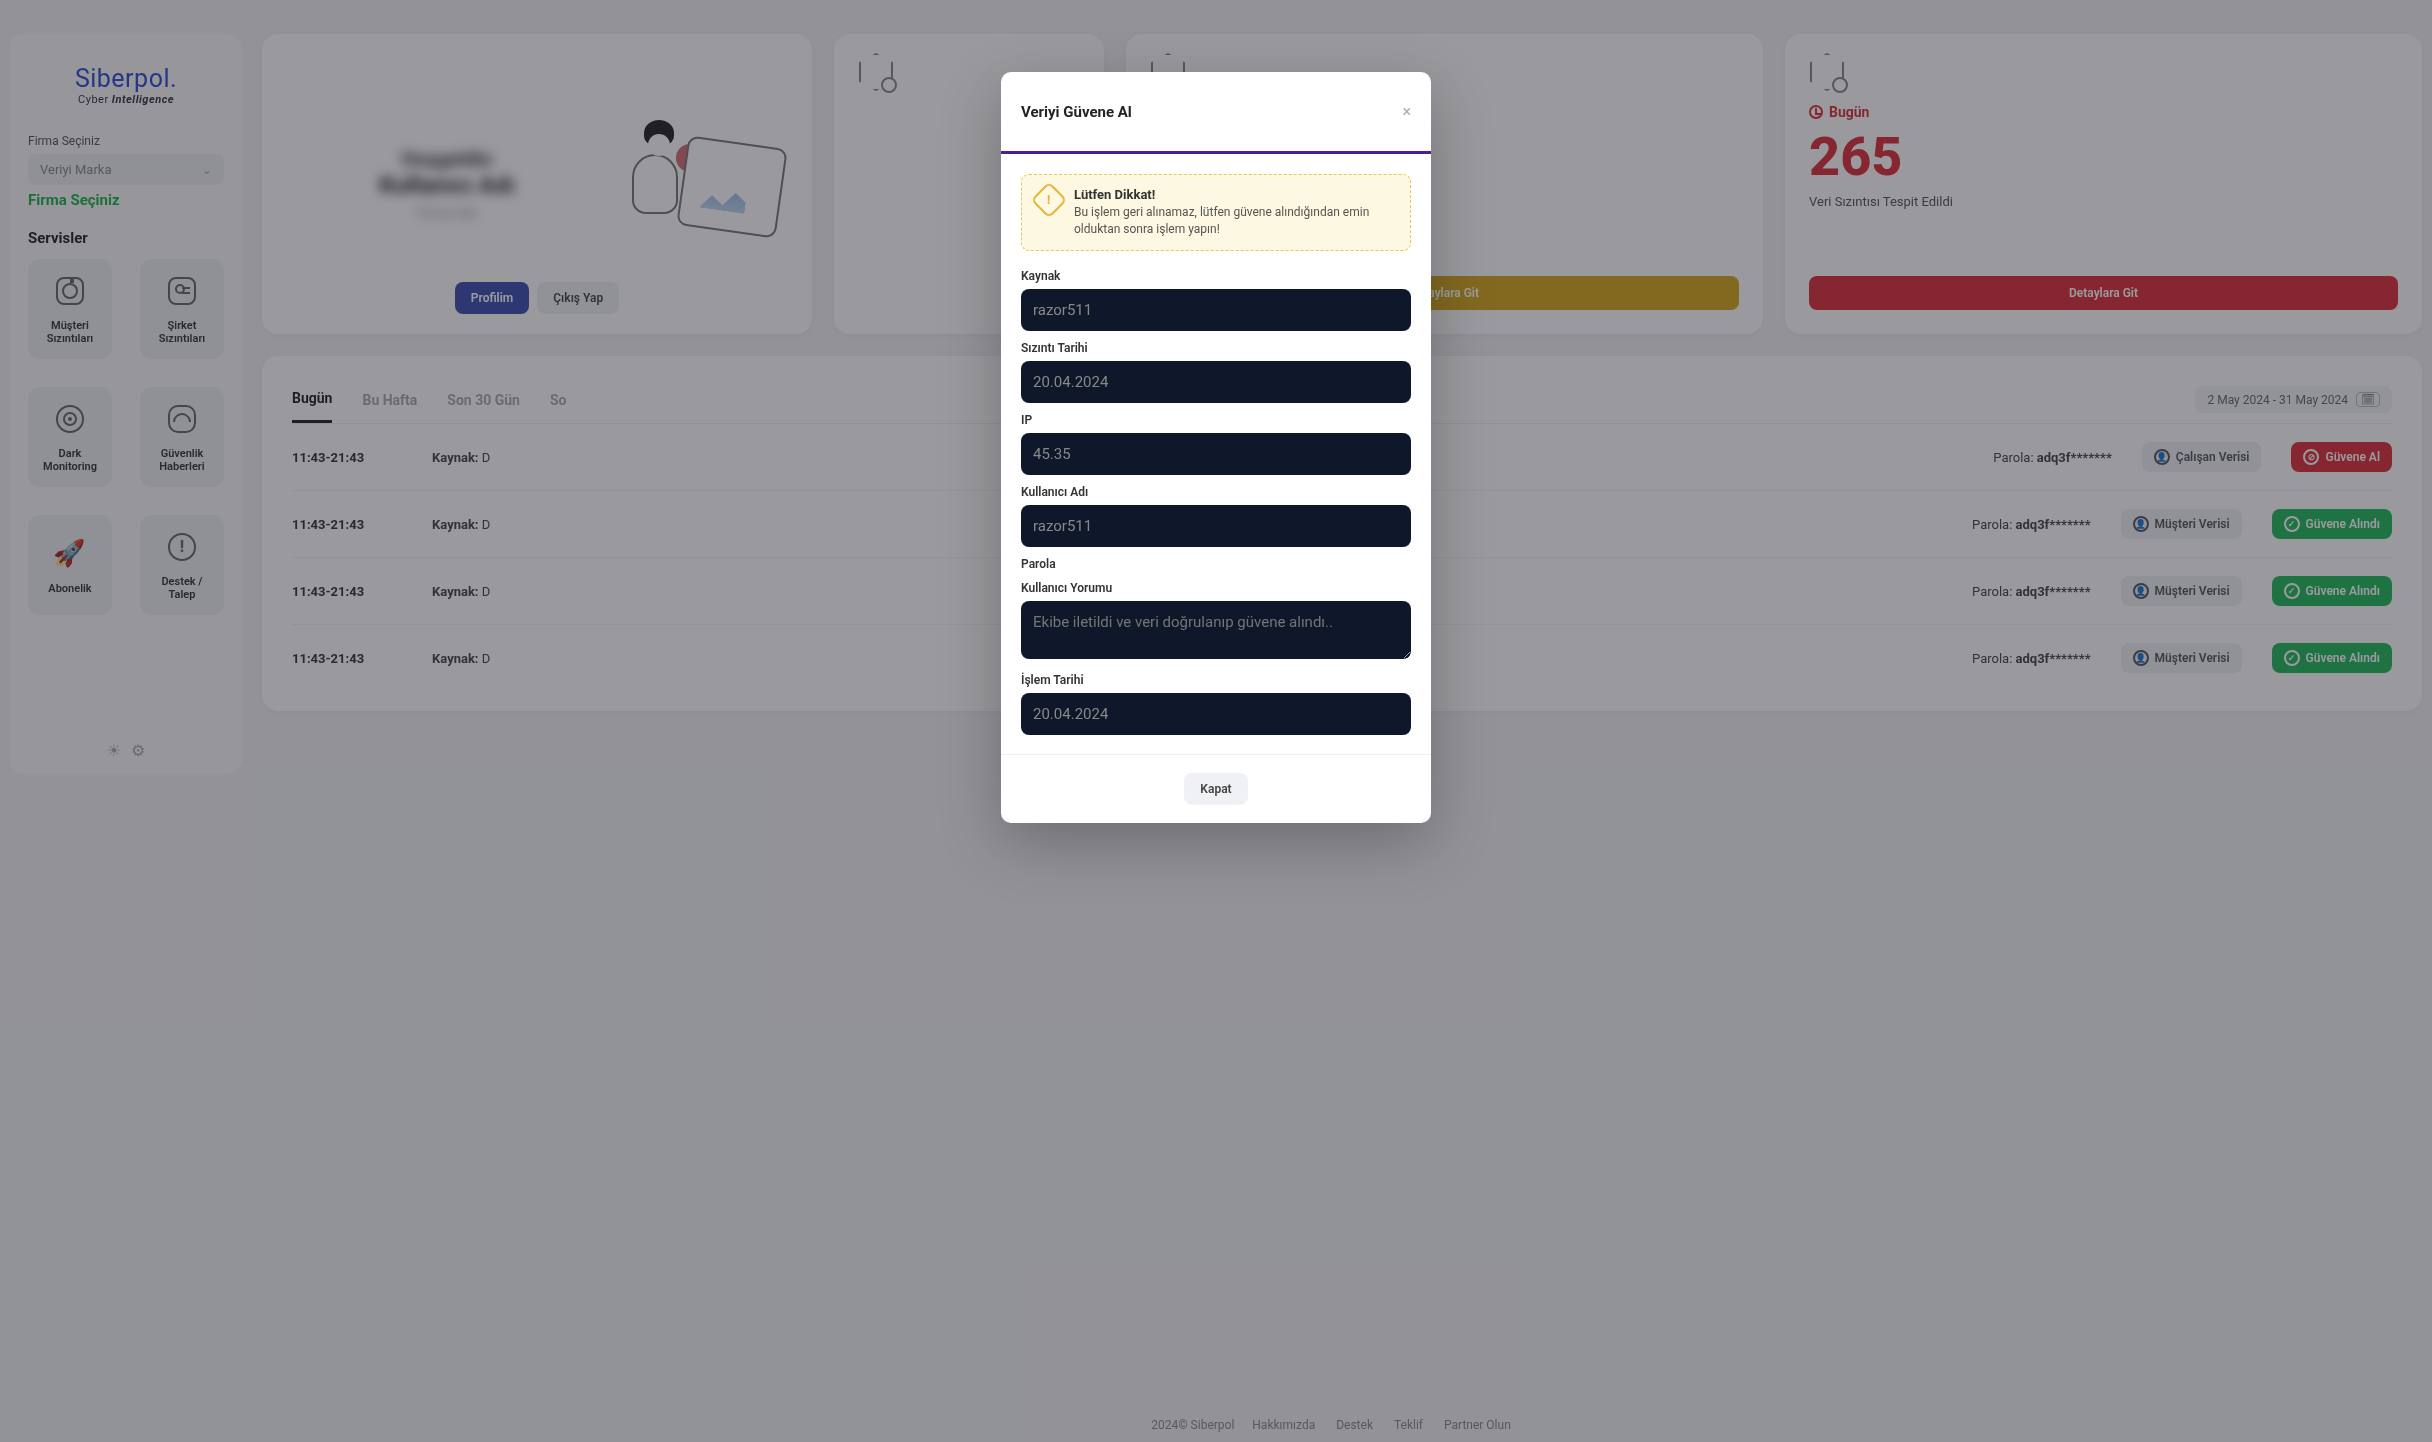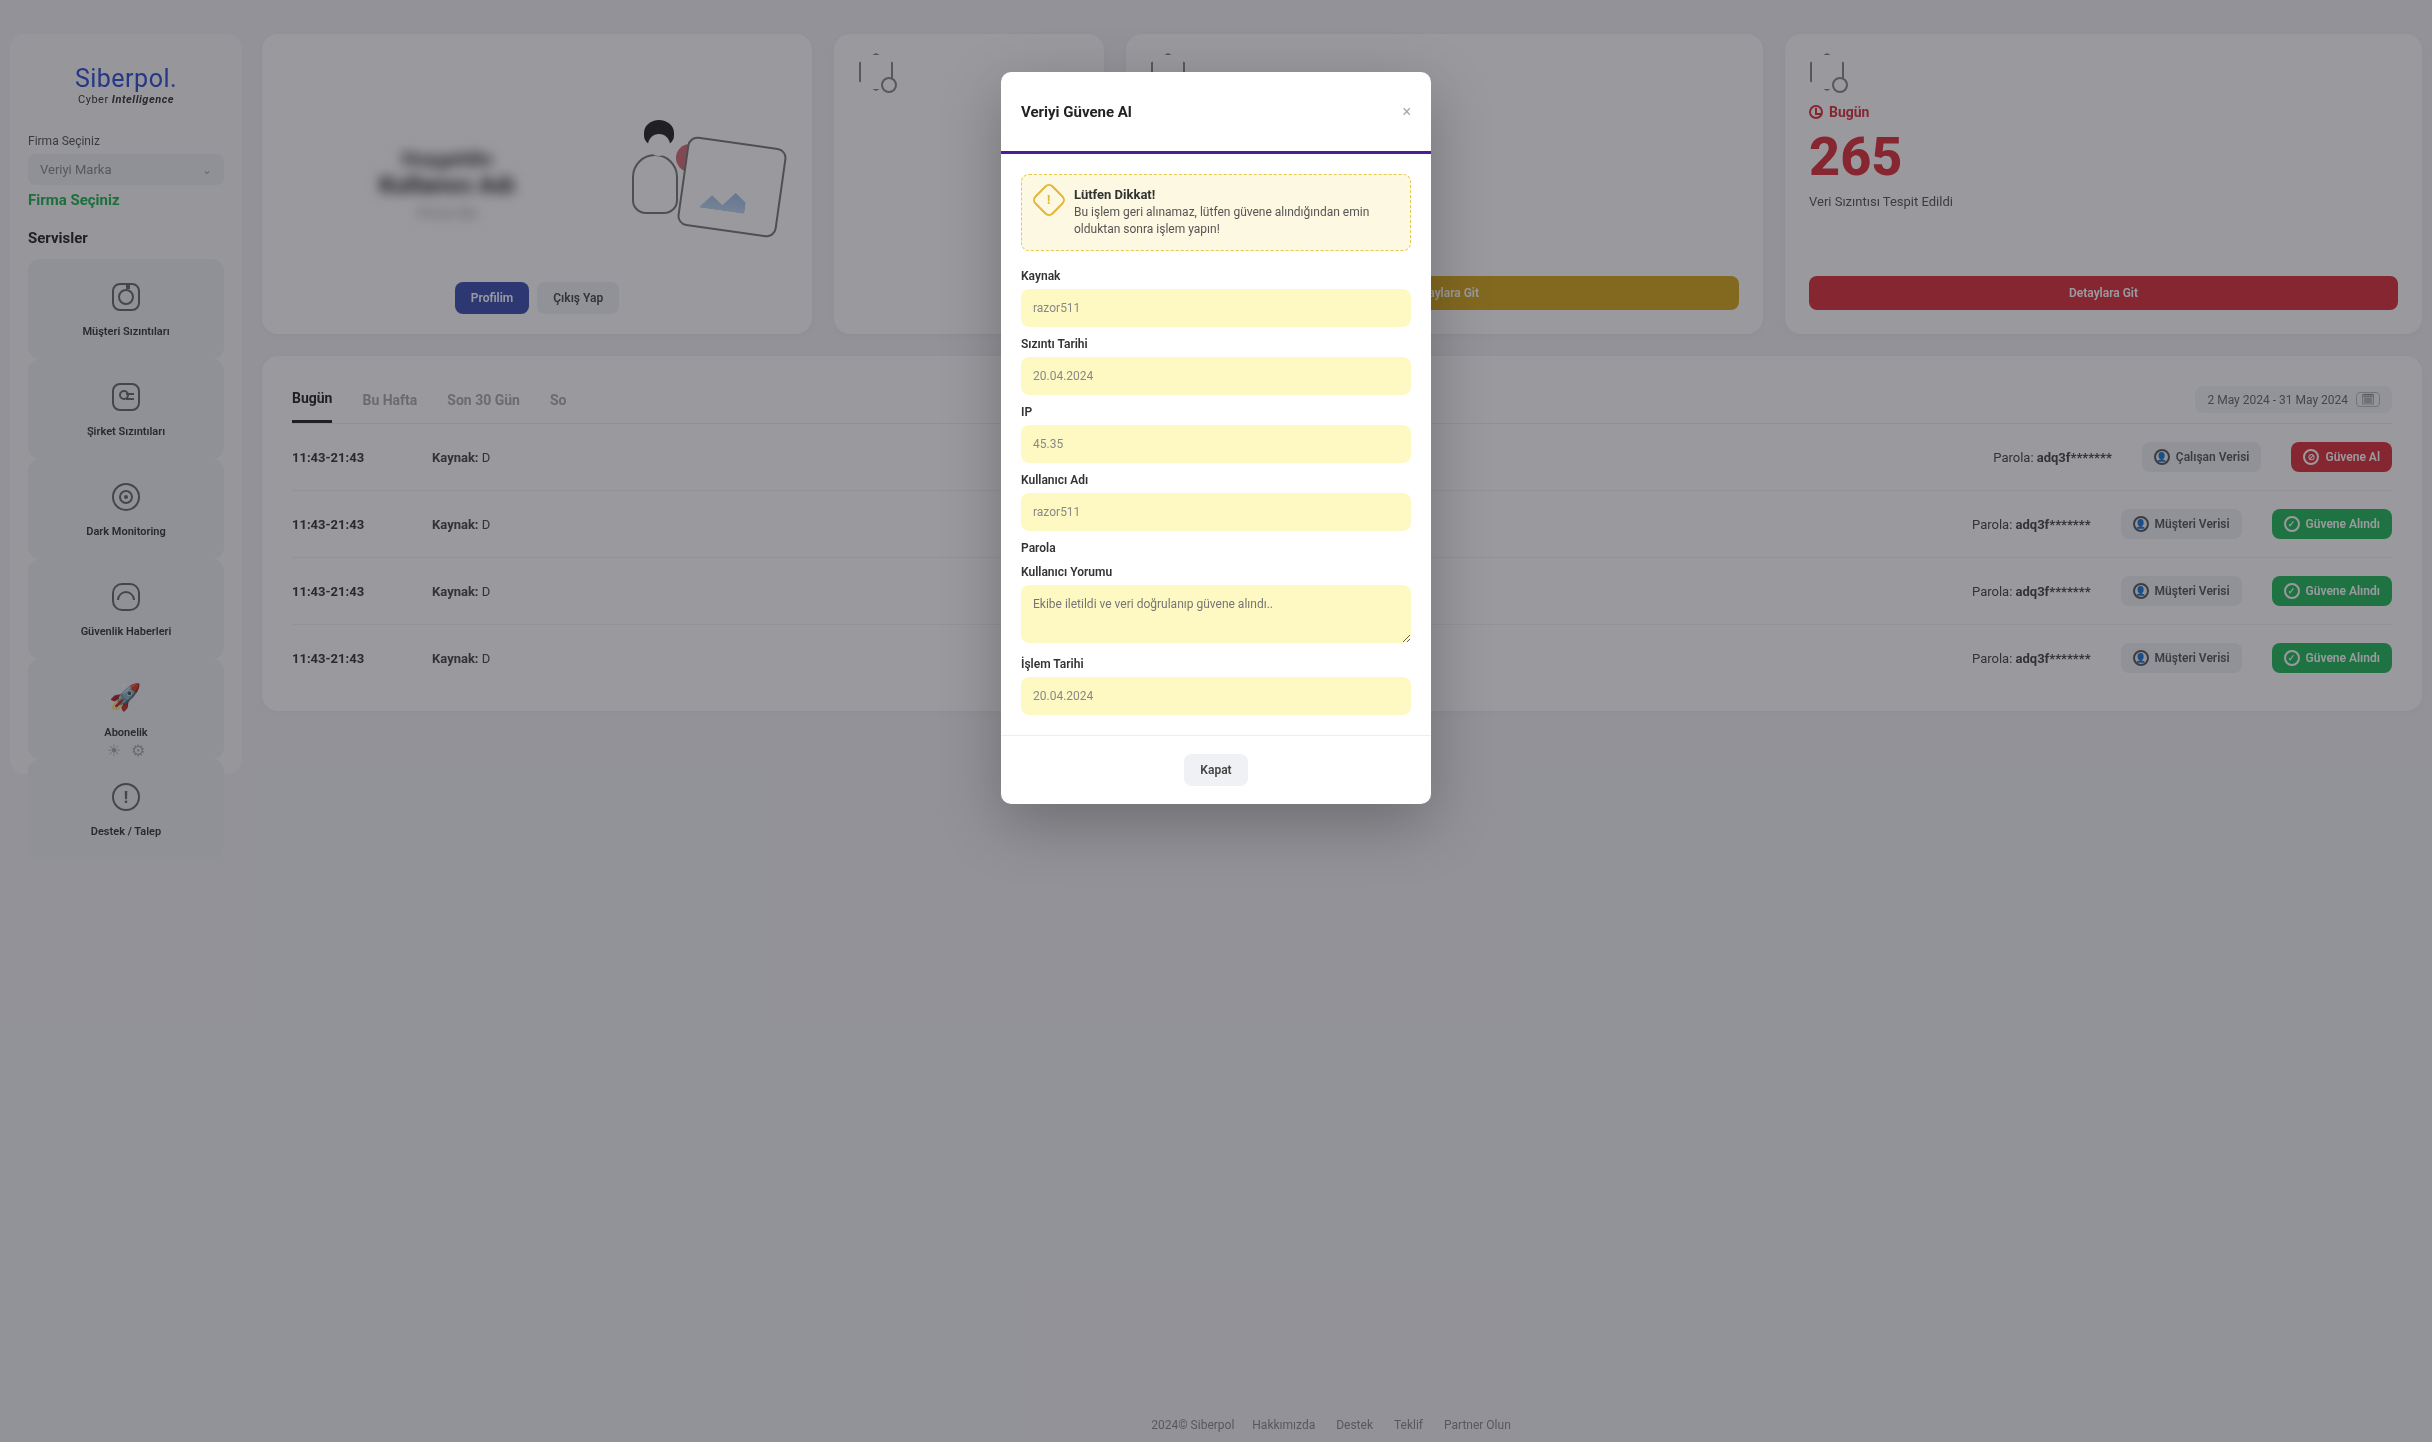--- a/index.html
+++ b/index.html
@@ -15,21 +15,21 @@
 .logo-sub { font-size: 11px; color:#333; letter-spacing: .5px; }
 .logo-sub b { font-weight:700;font-style:italic; }
 
 .firm-label { font-size: 12px; color:#555; margin-bottom:6px; }
 .firm-select { display:flex; align-items:center; justify-content:space-between; background:#eceef2; border-radius:8px; padding: 8px 12px; font-size:13px; color:#888; margin-bottom:6px; cursor:pointer;}
 .firm-select .chev { color:#aaa; font-size:12px; }
 .firm-warn { color:#19b24b; font-size:15px; font-weight:700; margin-bottom:20px; }
 
 .services-title { font-size:15px; font-weight:700; color:#222; margin-bottom:12px; }
 
-.services-grid { display:grid; grid-template-columns: 1fr; gap:0; }
+.services-grid { display:grid; grid-template-columns: 1fr 1fr; gap:28px; }
 .service-tile { background:#eceef2; border-radius:12px; padding:18px 8px 14px; text-align:center; cursor:pointer; display:flex; flex-direction:column; align-items:center; justify-content:center; gap:14px; height:100px; }
 .service-tile .lbl { font-size:11px; color:#333; font-weight:600; line-height:1.2; }
 
 .sidebar-bottom { position:absolute; bottom:14px; left:0; right:0; text-align:center; color:#aaa; font-size:16px; display:flex; justify-content:center; gap:10px;}
 
 
 .main { flex:1; display:flex; flex-direction:column; gap:22px; }
 .stat-row { display:flex; gap:22px; }
 .card { background:#fff; border-radius:16px; padding:24px; box-shadow: 0 2px 6px rgba(0,0,0,.03); }
 
@@ -89,21 +89,21 @@
 .modal-title { font-size:15px; font-weight:700; color:#222; }
 .modal-close { color:#aaa; cursor:pointer; font-size:16px; background:none; border:none; }
 .modal-body { padding: 20px; max-height: 600px; overflow:auto; }
 .alert { border:1px dashed #e6c94f; background:#fdf8e2; border-radius:8px; padding:12px 14px; display:flex; gap:12px; margin-bottom:18px; }
 .alert-ico { width:26px; height:26px; border:2px solid #e2b63a; color:#e2b63a; border-radius:6px; display:flex; align-items:center; justify-content:center; font-weight:800; flex-shrink:0; transform: rotate(45deg);}
 .alert-ico span { transform: rotate(-45deg); font-size: 12px;}
 .alert-txt .at { font-size:13px; font-weight:700; color:#333; margin-bottom:2px; }
 .alert-txt .ad { font-size:12px; color:#555; line-height:1.4; }
 
 .flabel { font-size:12px; font-weight:600; color:#333; margin:10px 0 6px; }
-.finput { width:100%; background:#fef9c3; border:none; border-radius:8px; padding:12px 12px; font-size:12px; color:#888; }
+.finput { width:100%; background:#0f172a; border:none; border-radius:8px; padding:12px 12px; font-size:15px; color:#888; }
 textarea.finput { resize:both; height:58px; font-family:inherit; }
 
 .modal-foot { border-top:1px solid #eee; padding:18px; text-align:center; }
 .modal-foot .btn { background:#f0f1f4; color:#444; }
 
 
 .illus { position:relative; width:160px; height:140px; }
 .illus .board { position:absolute; right:6px; top:28px; width:100px; height:90px; background:#fff; border:2px solid #777; border-radius:10px; transform:rotate(8deg); }
 .illus .board::after { content:""; position:absolute; left:18px; top:40px; width:46px; height:28px; background:linear-gradient(180deg,#8fb7e6,#bcd4ef); clip-path: polygon(0 100%, 25% 50%, 50% 80%, 75% 30%, 100% 60%, 100% 100%);}
 .illus .dot { position:absolute; left:48px; top:30px; width:28px; height:28px; background:#d36a77; border-radius:50%; }

